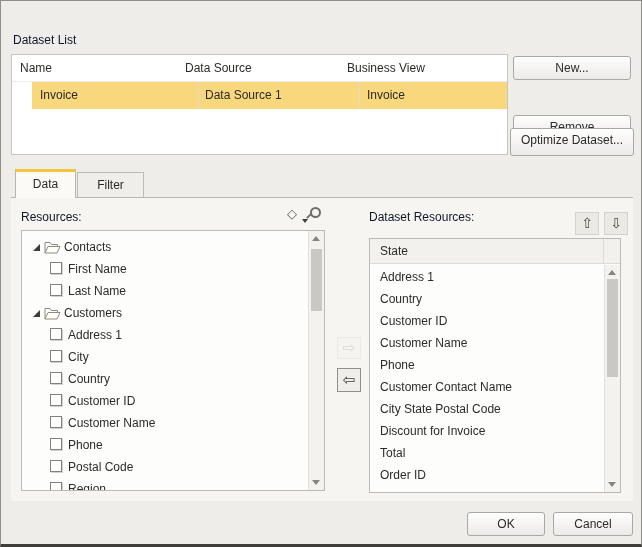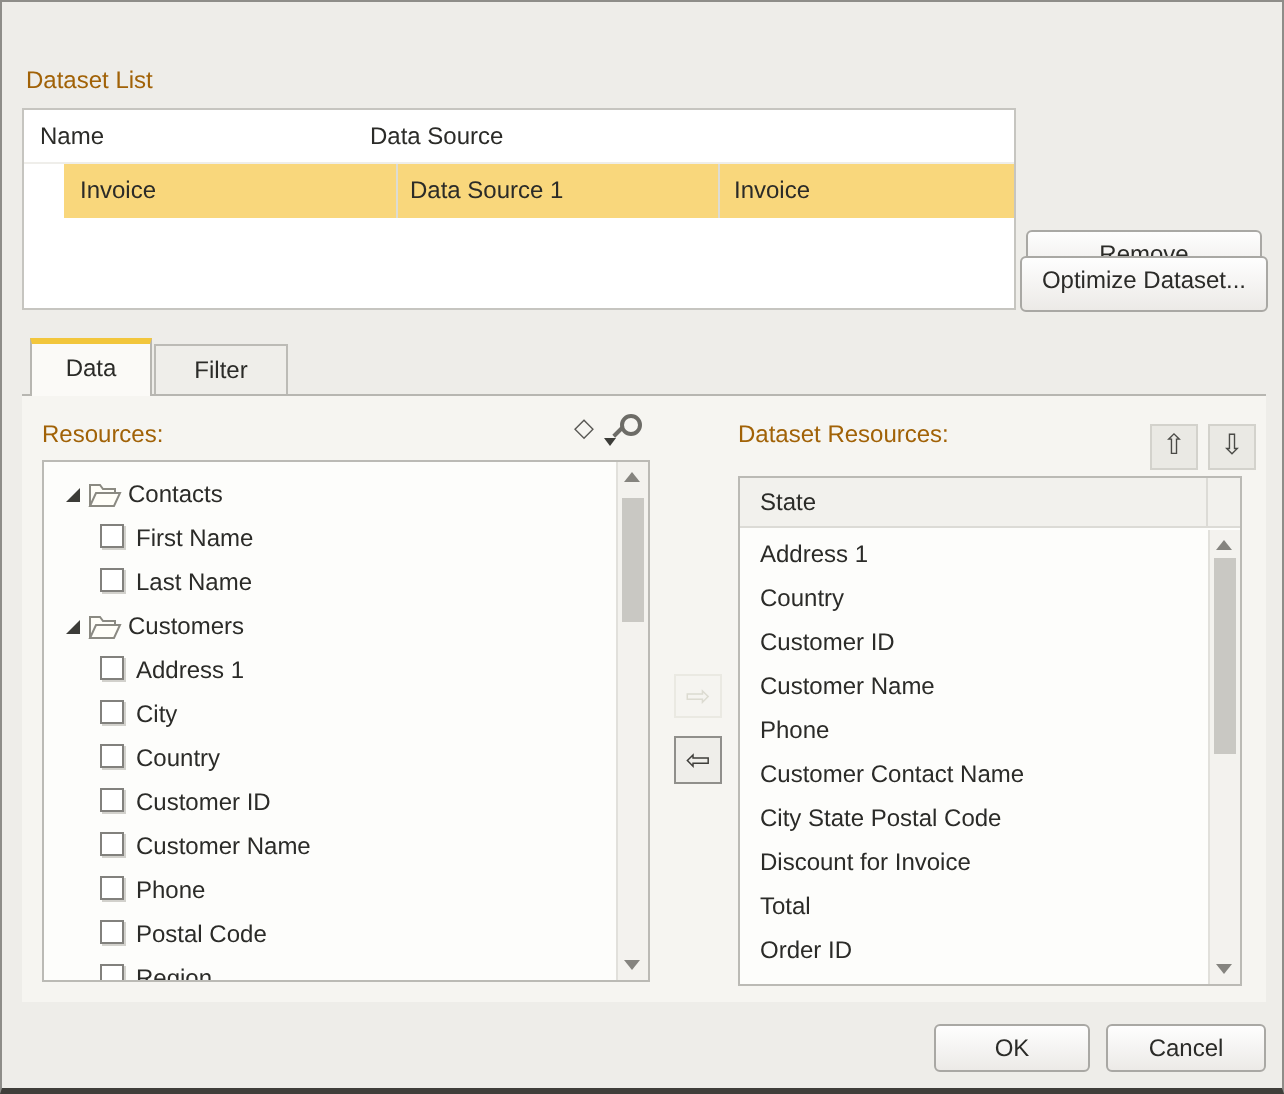--- a/index.html
+++ b/index.html
@@ -15,21 +15,21 @@
   .titlebar { position:absolute; left:0; top:0; width:100%; height:25px;
     background:#ebeae6; border-bottom:1px solid #dddcd7; }
   .title { position:absolute; left:10px; top:0; line-height:25px;
     font-weight:bold; font-size:13px; color:#3c3c3a; }
   .tb-btn { position:absolute; top:4px; width:15px; height:15px;
     border:1px solid #9a9994; border-radius:2px; background:#efeeea;
     color:#8f8e8a; font-size:10px; line-height:13px; text-align:center; }
   #btn-help { left:603px; }
   #btn-close { left:620px; }
   
-  .lbl { position:absolute; color:#a16207;text-align:center; }
+  .lbl { position:absolute; color:#0f172a;text-align:center; }
   #lbl-dataset-list { left:12px; top:32px; }
   .ds-table { position:absolute; left:10px; top:53px; width:497px; height:101px;
     background:#fff; border:1px solid #c6c5c0; }
   .ds-thead { position:relative; height:27px; border-bottom:1px solid #efeeea; }
   .ds-trow { position:relative; height:27px; background:var(--selection,#f9d77c);margin-left:20px; }
   .ds-c1 { position:absolute; left:8px; line-height:27px; }
   .ds-c2 { position:absolute; left:173px; line-height:27px; }
   .ds-c3 { position:absolute; left:335px; line-height:27px; }
   .ds-sep { position:absolute; top:0; width:1px; height:27px; background:#dddcd4; }
   .ds-sep.s1 { left:166px; } .ds-sep.s2 { left:327px; }
@@ -114,30 +114,32 @@
 
 <div class="dialog">
 
 
   <span class="lbl" id="lbl-dataset-list">Dataset List</span>
 
   <div class="ds-table">
     <div class="ds-thead">
       <span class="ds-c1">Name</span>
       <span class="ds-c2">Data Source</span>
+      <span class="ds-c3">Business View</span>
     </div>
     <div class="ds-trow">
       <span class="ds-c1">Invoice</span>
       <span class="ds-c2">Data Source 1</span>
       <span class="ds-c3">Invoice</span>
       <span class="ds-sep s1"></span>
       <span class="ds-sep s2"></span>
     </div>
   </div>
 
+  <div class="btn" id="btn-new">New...</div>
   <div class="btn" id="btn-remove">Remove</div>
   <div class="btn" id="btn-optimize">Optimize Dataset...</div>
 
   <div class="tab-panel"></div>
   <div class="tab" id="tab-data">Data</div>
   <div class="tab" id="tab-filter">Filter</div>
 
   <span class="lbl" id="lbl-resources">Resources:</span>
   <span class="sort-glyph">◇</span>
   <span class="caret-down"></span>

